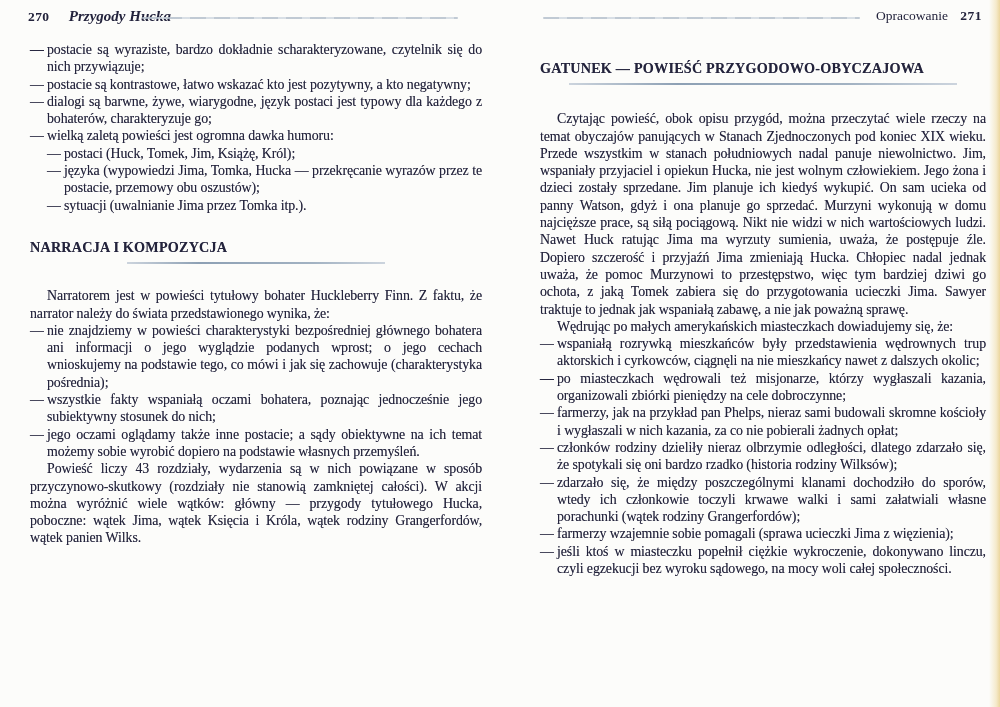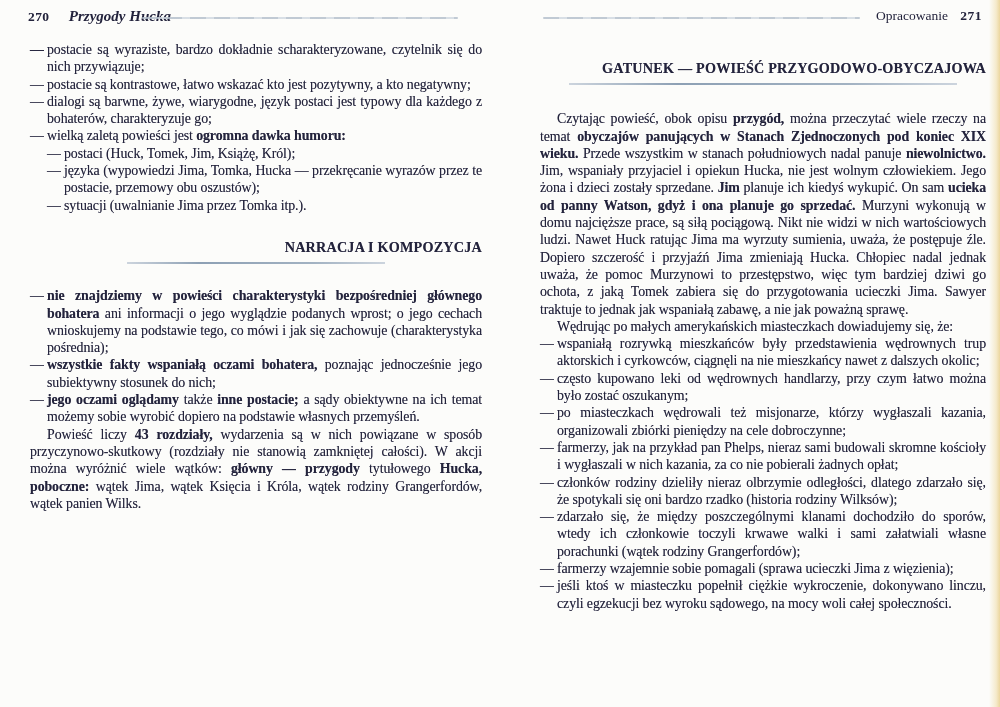--- a/index.html
+++ b/index.html
@@ -35,26 +35,26 @@
   .page-right{left:540px;top:60px;width:446px;}
 
   .para{margin:0;text-indent:17px;}
   .li{position:relative;padding-left:17px;}
   .li > .marker{position:absolute;left:0;top:0;}
   .li.sub{margin-left:17px;}
 
   .sec{text-align:center;}
   .page-left .sec{margin:25px 0 23px;}
   .page-right .sec{margin:0 0 25px;}
-  .sec-title{font-weight:bold;font-size:14.2px;letter-spacing:.2px;text-indent:0;white-space:nowrap;text-align:right;}
+  .sec-title{font-weight:bold;font-size:14.2px;letter-spacing:.2px;text-indent:0;white-space:nowrap;text-align:left;}
   .sec-rule{height:2px;margin:6px auto 0;
     background:linear-gradient(90deg,#ccd4dd,#8da0b4 28%,#a2b2c2 72%,#ccd4dd);}
   .page-left .sec-rule{width:57%;}
   .page-right .sec-rule{width:87%;}
-  b{font-weight:bold;}
+  b{font-weight:normal;}
 </style>
 </head>
 <body>
 
 <div class="edge-right"></div>
 
 <div class="hdr hdr-left">
   <span class="num">270</span>
   <span class="title">Przygody Hucka</span>
 </div>
@@ -72,33 +72,34 @@
     <div class="li"><span class="marker">—</span><span class="li-text"><span>postacie są kontrastowe, łatwo wskazać kto jest pozytywny, a kto negatywny;</span></span></div>
     <div class="li"><span class="marker">—</span><span class="li-text"><span>dialogi są barwne, żywe, wiarygodne, język postaci jest typowy dla każdego z bohaterów, charakteryzuje go;</span></span></div>
     <div class="li"><span class="marker">—</span><span class="li-text"><span>wielką zaletą powieści jest </span><b>ogromna dawka humoru:</b></span></div>
     <div class="li sub"><span class="marker">—</span><span class="li-text"><span>postaci (Huck, Tomek, Jim, Książę, Król);</span></span></div>
     <div class="li sub"><span class="marker">—</span><span class="li-text"><span>języka (wypowiedzi Jima, Tomka, Hucka — przekręcanie wyrazów przez te postacie, przemowy obu oszustów);</span></span></div>
     <div class="li sub"><span class="marker">—</span><span class="li-text"><span>sytuacji (uwalnianie Jima przez Tomka itp.).</span></span></div>
     <div class="sec">
       <div class="sec-title">NARRACJA I KOMPOZYCJA</div>
       <div class="sec-rule"></div>
     </div>
+    <p class="para"><b>Narratorem jest</b><span> w powieści tytułowy bohater </span><b>Huckleberry Finn.</b><span> Z faktu, że narrator należy do świata przedstawionego wynika, że:</span></p>
     <div class="li"><span class="marker">—</span><span class="li-text"><b>nie znajdziemy w powieści charakterystyki bezpośredniej głównego bohatera</b><span> ani informacji o jego wyglądzie podanych wprost; o jego cechach wnioskujemy na podstawie tego, co mówi i jak się zachowuje (charakterystyka pośrednia);</span></span></div>
     <div class="li"><span class="marker">—</span><span class="li-text"><b>wszystkie fakty wspaniałą oczami bohatera,</b><span> poznając jednocześnie jego subiektywny stosunek do nich;</span></span></div>
     <div class="li"><span class="marker">—</span><span class="li-text"><b>jego oczami oglądamy</b><span> także </span><b>inne postacie;</b><span> a sądy obiektywne na ich temat możemy sobie wyrobić dopiero na podstawie własnych przemyśleń.</span></span></div>
     <p class="para"><span>Powieść liczy </span><b>43 rozdziały,</b><span> wydarzenia są w nich powiązane w sposób przyczynowo-skutkowy (rozdziały nie stanowią zamkniętej całości). W akcji można wyróżnić wiele wątków: </span><b>główny — przygody</b><span> tytułowego </span><b>Hucka,</b><span> </span><b>poboczne:</b><span> wątek Jima, wątek Księcia i Króla, wątek rodziny Grangerfordów, wątek panien Wilks.</span></p>
   </div>
 <div class="page page-right" id="right-page">
     <div class="sec">
       <div class="sec-title">GATUNEK — POWIEŚĆ PRZYGODOWO-OBYCZAJOWA</div>
       <div class="sec-rule"></div>
     </div>
     <p class="para"><span>Czytając powieść, obok opisu </span><b>przygód,</b><span> można przeczytać wiele rzeczy na temat </span><b>obyczajów panujących w Stanach Zjednoczonych pod koniec XIX wieku.</b><span> Przede wszystkim w stanach południowych nadal panuje </span><b>niewolnictwo.</b><span> Jim, wspaniały przyjaciel i opiekun Hucka, nie jest wolnym człowiekiem. Jego żona i dzieci zostały sprzedane. </span><b>Jim</b><span> planuje ich kiedyś wykupić. On sam </span><b>ucieka od panny Watson, gdyż i ona planuje go sprzedać.</b><span> Murzyni wykonują w domu najcięższe prace, są siłą pociągową. Nikt nie widzi w nich wartościowych ludzi. Nawet Huck ratując Jima ma wyrzuty sumienia, uważa, że postępuje źle. Dopiero szczerość i przyjaźń Jima zmieniają Hucka. Chłopiec nadal jednak uważa, że pomoc Murzynowi to przestępstwo, więc tym bardziej dziwi go ochota, z jaką Tomek zabiera się do przygotowania ucieczki Jima. Sawyer traktuje to jednak jak wspaniałą zabawę, a nie jak poważną sprawę.</span></p>
     <p class="para"><span>Wędrując po małych amerykańskich miasteczkach dowiadujemy się, że:</span></p>
     <div class="li"><span class="marker">—</span><span class="li-text"><span>wspaniałą rozrywką mieszkańców były przedstawienia wędrownych trup aktorskich i cyrkowców, ciągnęli na nie mieszkańcy nawet z dalszych okolic;</span></span></div>
-    <div class="li"><span class="marker">—</span><span class="li-text"><span>często kupowano leki od wędrownych handlarzy, przy czym łatwo można było zostać oszukanym;</span></span></div>
+    <div class="li"><span class="marker">—</span></div>
     <div class="li"><span class="marker">—</span><span class="li-text"><span>po miasteczkach wędrowali też misjonarze, którzy wygłaszali kazania, organizowali zbiórki pieniędzy na cele dobroczynne;</span></span></div>
     <div class="li"><span class="marker">—</span><span class="li-text"><span>farmerzy, jak na przykład pan Phelps, nieraz sami budowali skromne kościoły i wygłaszali w nich kazania, za co nie pobierali żadnych opłat;</span></span></div>
     <div class="li"><span class="marker">—</span><span class="li-text"><span>członków rodziny dzieliły nieraz olbrzymie odległości, dlatego zdarzało się, że spotykali się oni bardzo rzadko (historia rodziny Wilksów);</span></span></div>
     <div class="li"><span class="marker">—</span><span class="li-text"><span>zdarzało się, że między poszczególnymi klanami dochodziło do sporów, wtedy ich członkowie toczyli krwawe walki i sami załatwiali własne porachunki (wątek rodziny Grangerfordów);</span></span></div>
     <div class="li"><span class="marker">—</span><span class="li-text"><span>farmerzy wzajemnie sobie pomagali (sprawa ucieczki Jima z więzienia);</span></span></div>
     <div class="li"><span class="marker">—</span><span class="li-text"><span>jeśli ktoś w miasteczku popełnił ciężkie wykroczenie, dokonywano linczu, czyli egzekucji bez wyroku sądowego, na mocy woli całej społeczności.</span></span></div>
   </div>
 
 </body></html>

